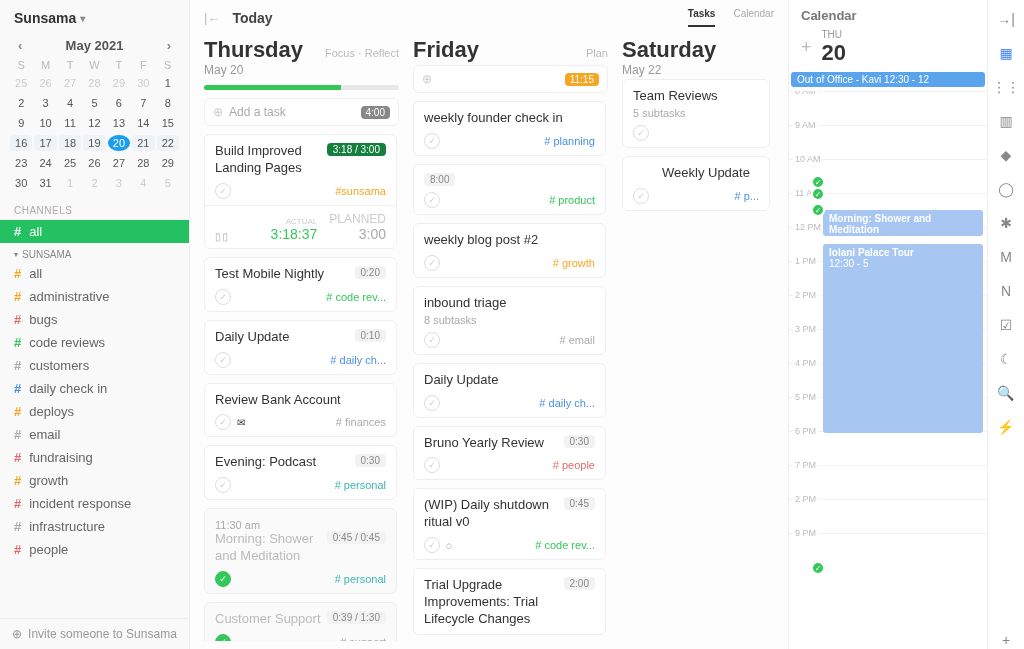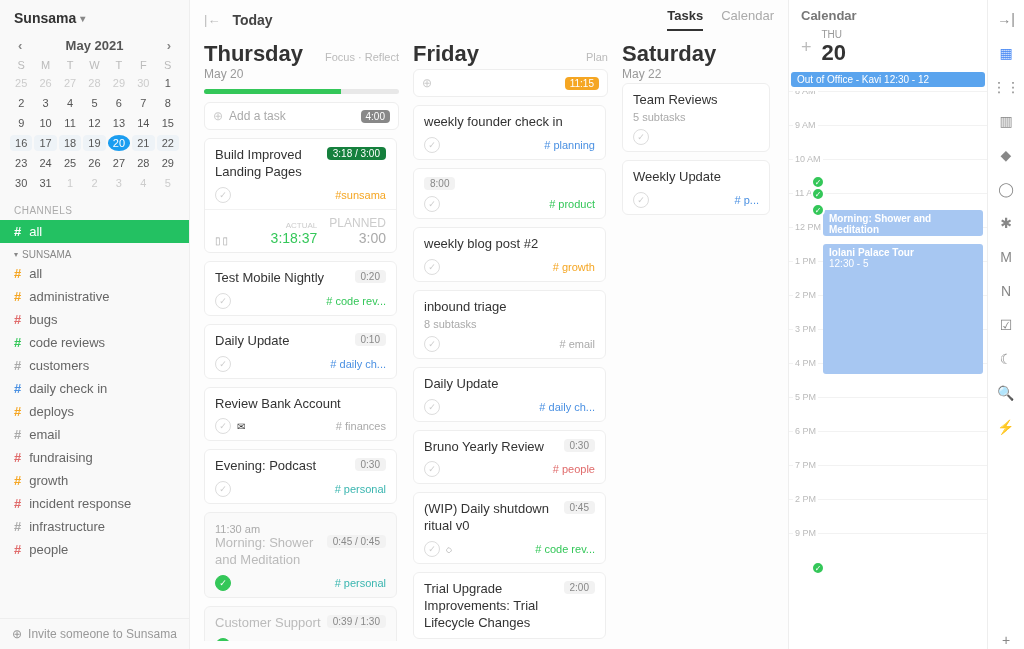--- a/index.html
+++ b/index.html
@@ -107,21 +107,21 @@
     display:flex;
     align-items:center;
     padding:8px 14px 4px;
   }
   .collapse-icon { color:#bbb; margin-right:12px; cursor:pointer;}
   .today-label { font-weight:600; font-size:14px; color:#444;}
   .toggle {
     margin-left:auto;
     display:flex;
     gap:18px;
-    font-size:13px;
+    font-size:10px;
     color:#aaa;
   }
   .toggle span.active { color:#333; border-bottom:2px solid #333; padding-bottom:6px; font-weight:600;}
   .columns-wrap {
     flex:1;
     display:flex;
     gap:14px;
     padding: 0 14px 8px;
     overflow-x:auto;
     overflow-y:hidden;
@@ -643,21 +643,21 @@
           <div class="task-card ">
             <div style="display:flex;align-items:flex-start;gap:6px;">
              <div class="task-title" style="flex:1">Team Reviews</div>
             </div>
             <div class="task-sub">5 subtasks</div>
             <div class="task-row2">
       <span class="check-circ ">✓</span>
             </div>
           </div>
           <div class="task-card ">
-            <div style="display:flex;align-items:center;gap:6px;">
+            <div style="display:flex;align-items:center;gap:6px;margin-left:29px;">
              <div class="task-title" style="flex:1">Weekly Update</div>
             </div>
             <div class="task-row2">
       <span class="check-circ ">✓</span>
               <span class="tag blue"># p...</span>
             </div>
           </div>
         </div>
       </div>
     </div>
@@ -713,21 +713,21 @@
       <div class="hour-row">
         <span>2 PM</span>
       </div>
       <div class="hour-row">
         <span>9 PM</span>
       </div>
       <div class="event" style="top: 119px; height: 26px;">
         <div class="et">Morning: Shower and Meditation</div>
         <div>11:30 - 12:15</div>
       </div>
-      <div class="event" style="top: 153px; height: 130px;">
+      <div class="event" style="top: 153px; height: 189px;">
         <div class="et">Iolani Palace Tour</div>
         <div>12:30 - 5</div>
       </div>
       <div class="bubble" style="top: 84px;">✓</div>
       <div class="bubble" style="top: 96px;">✓</div>
       <div class="bubble" style="top: 112px;">✓</div>
       <div class="bubble" style="top: 470px;">✓</div>
     </div>
 </section>
 

